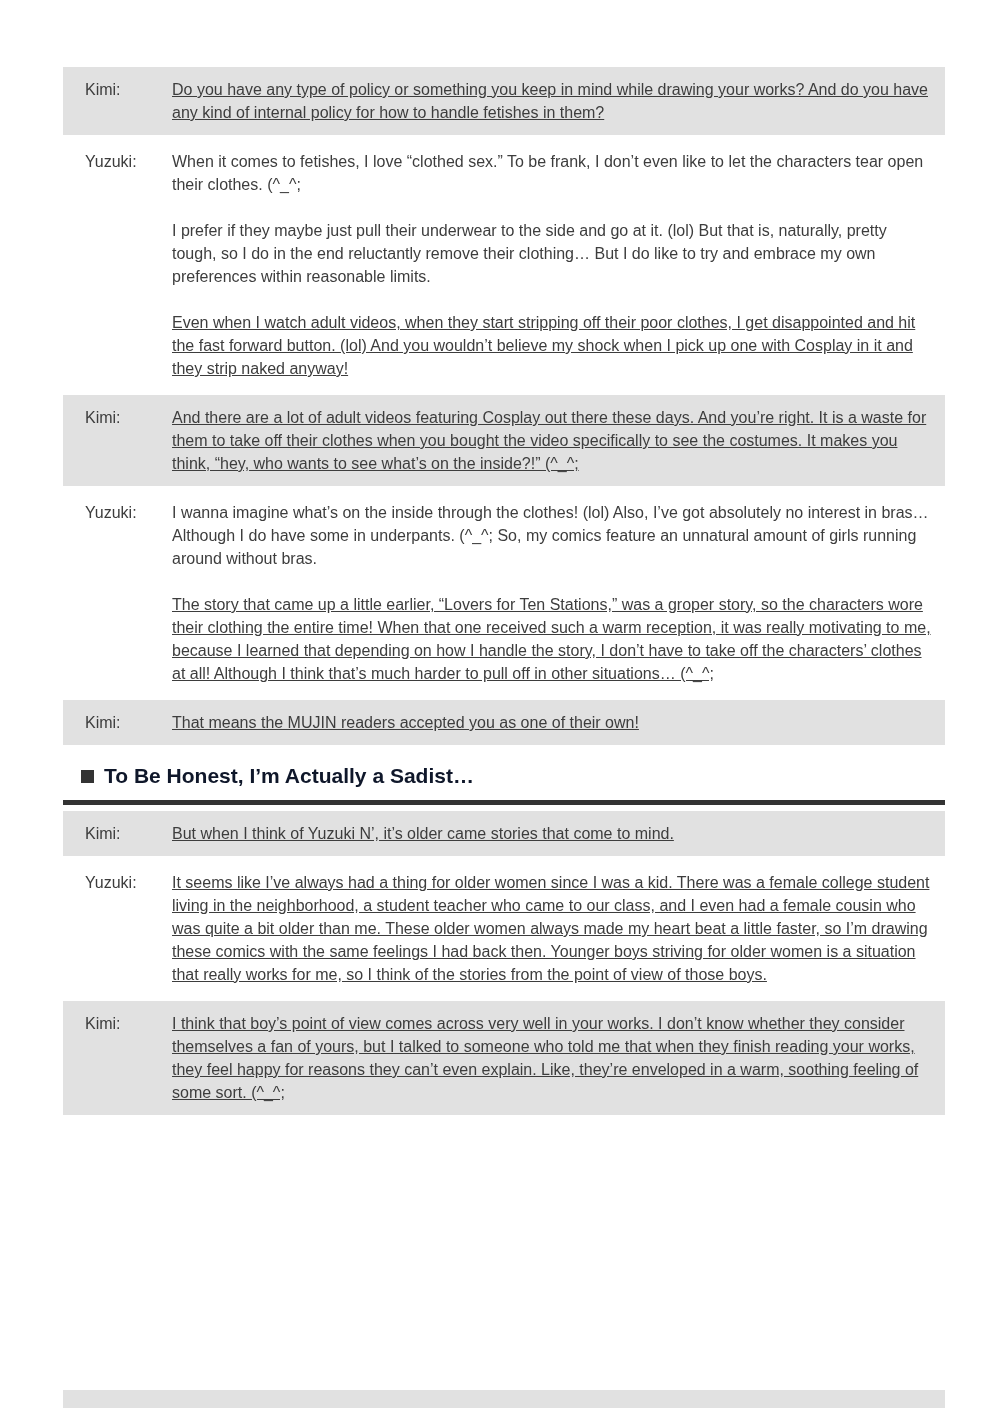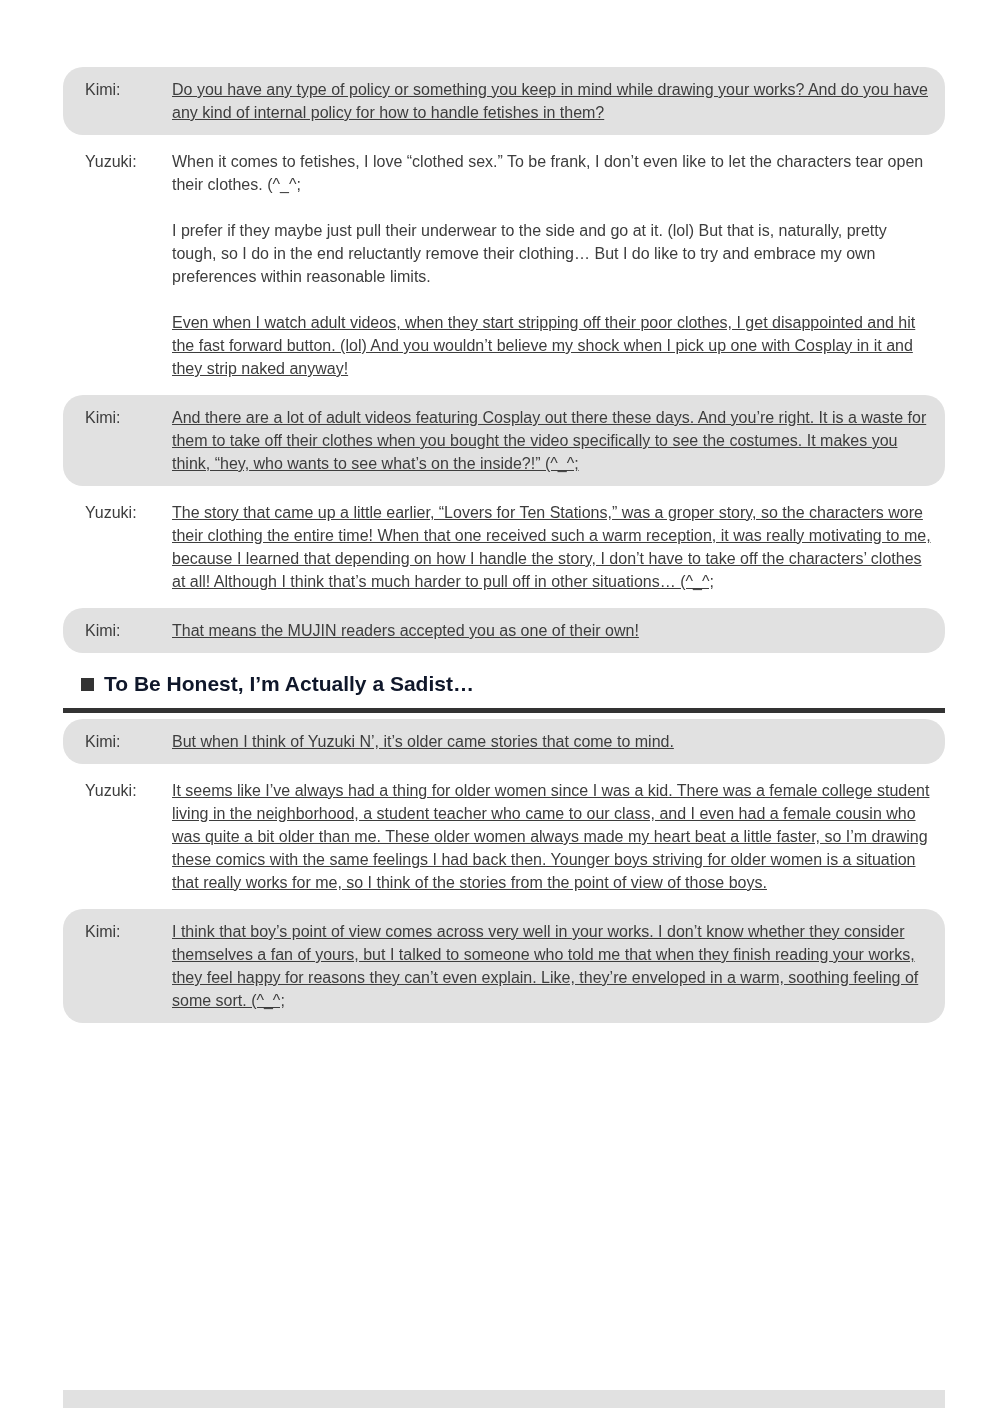--- a/index.html
+++ b/index.html
@@ -27,21 +27,20 @@
     display: flex;
     margin-bottom: 15px;
     color: #3d3d3d;
     font-size: 16px;
     line-height: 23px;
   }
   .row.gray {
     background: #e1e1e1;
     padding-top: 11px;
     padding-bottom: 11px;
-    border-radius: 20px;
   }
   .speaker {
     flex: none;
     width: 109px;
     padding-left: 22px;
     box-sizing: border-box;
   }
   .text {
     flex: 1;
     padding-right: 14px;
@@ -104,20 +103,21 @@
     <div class="row gray">
       <div class="speaker">Kimi:</div>
       <div class="text">
         <p>And there are a lot of adult videos featuring Cosplay out there these days. And you’re right. It is a waste for them to take off their clothes when you bought the video specifically to see the costumes. It makes you think, “hey, who wants to see what’s on the inside?!” (^_^;</p>
       </div>
     </div>
 
     <div class="row">
       <div class="speaker">Yuzuki:</div>
       <div class="text">
+        <p>I wanna imagine what’s on the inside through the clothes! (lol) Also, I’ve got absolutely no interest in bras… Although I do have some in underpants. (^_^; So, my comics feature an unnatural amount of girls running around without bras.</p>
         <p>The story that came up a little earlier, “Lovers for Ten Stations,” was a groper story, so the characters wore their clothing the entire time! When that one received such a warm reception, it was really motivating to me, because I learned that depending on how I handle the story, I don’t have to take off the characters’ clothes at all! Although I think that’s much harder to pull off in other situations… (^_^;</p>
       </div>
     </div>
 
     <div class="row gray">
       <div class="speaker">Kimi:</div>
       <div class="text">
         <p>That means the MUJIN readers accepted you as one of their own!</p>
       </div>
     </div>

